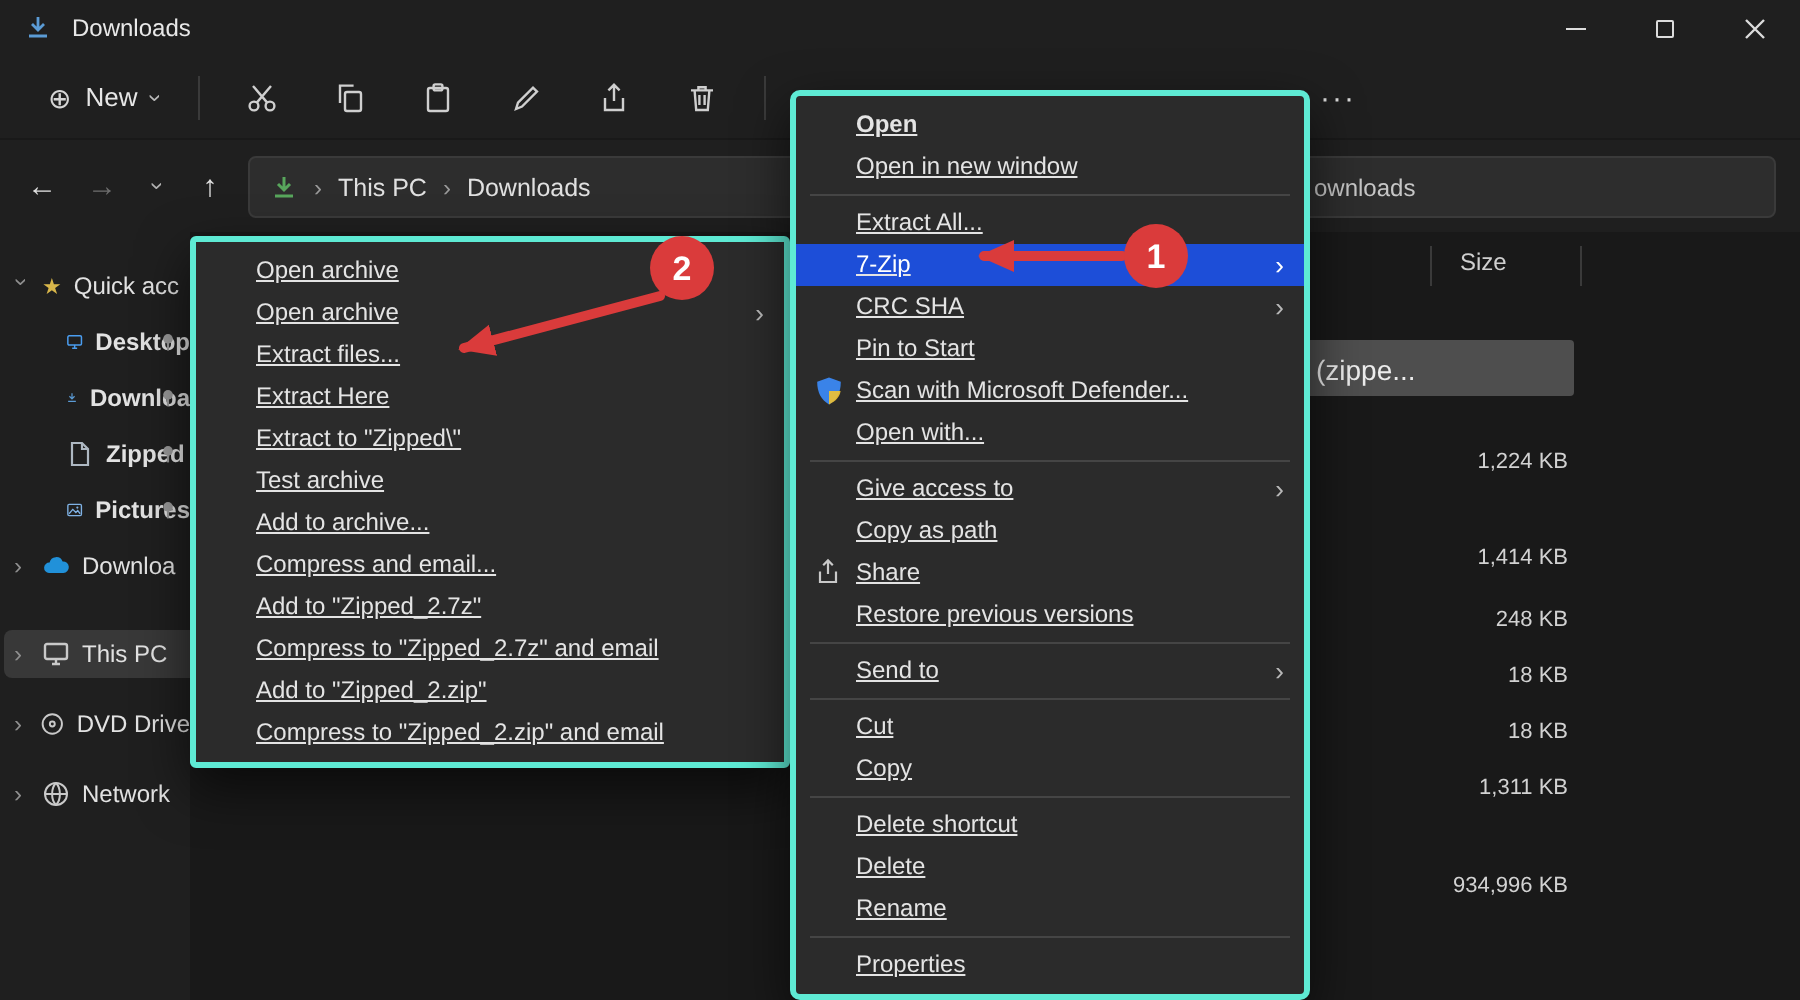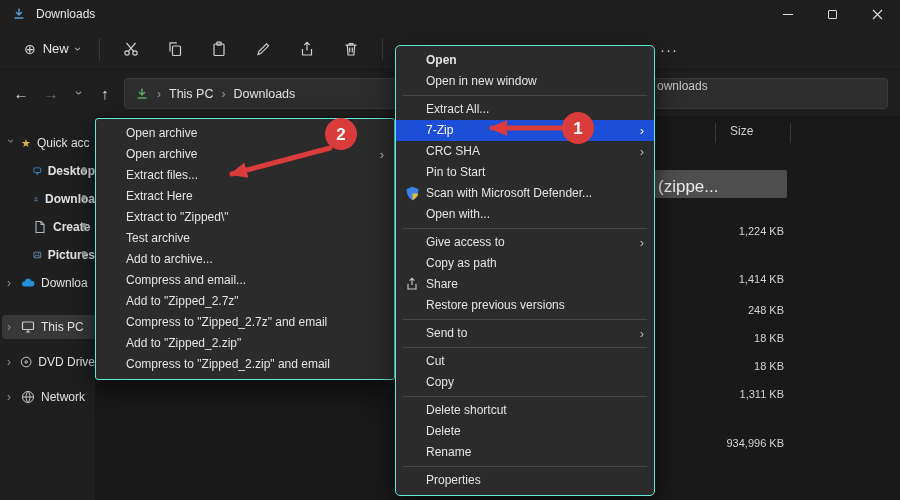--- a/index.html
+++ b/index.html
@@ -42,21 +42,21 @@
   .nav-fwd { left:38px; color:#6e6e6e; }
   .nav-recent { left:66px; }
   .nav-recent .glyph { display:inline-block; transform:rotate(90deg); font-size:12px; color:#b0b0b0; }
   .nav-up { left:92px; }
   .addr-field { position:absolute; left:124px; top:8px; width:504px; height:31px;
     background:#2d2d2d; border:1px solid #3a3a3a; border-radius:4px;
     display:flex; align-items:center; padding-left:10px; gap:8px; font-size:12.5px; color:#e0e0e0; }
   .crumb-sep { color:#9a9a9a; font-size:12px; }
   .search-field { position:absolute; left:636px; top:8px; width:252px; height:31px;
     background:#2d2d2d; border:1px solid #3a3a3a; border-radius:4px;
-    display:flex; align-items:flex-start; padding-left:20px; font-size:12px; color:#c6c6c6; }
+    display:flex; align-items:center; padding-left:20px; font-size:12px; color:#c6c6c6; }
 
   
   .main { position:absolute; top:116px; left:0; right:0; bottom:0; background:#191919; }
 
   
   .sidebar { position:absolute; left:0; top:116px; width:95px; bottom:0;
     background:#1f1f1f; overflow:hidden; }
   .side-item { height:28px; display:flex; align-items:center; gap:6px;
     padding-left:7px; white-space:nowrap; position:relative; font-size:12px; color:#e2e2e2; }
   .side-item.first { margin-top:13px; }
@@ -72,26 +72,26 @@
   .sb-pin { position:absolute; left:79px; top:9px; }
 
   
   .filelist { position:absolute; left:95px; top:116px; right:0; bottom:0; }
   .colheader { position:absolute; top:4px; left:0; right:0; height:26px; font-size:12px; color:#cfcfcf; }
   .colheader .col-size { position:absolute; left:635px; top:4px;text-align:center; }
   .col-div { position:absolute; top:3px; width:1px; height:20px; background:#3a3a3a; }
   .col-div.d1 { left:620px; } .col-div.d2 { left:695px; }
   .file-row { position:absolute; left:0; width:692px; height:28px; }
   .file-row.selected { background:#4e4e4e; border-radius:2px; }
-  .f-name { position:absolute; left:563px; top:7px; font-size:17px; color:#ececec; }
+  .f-name { position:absolute; left:563px; top:7px; font-size:14px; color:#ececec; }
   .f-size { position:absolute; right:3px; top:7px; font-size:11px; color:#d2d2d2;margin-top:48px; }
 
   
-  .menu { position:absolute; background:#2b2b2b; border:1px solid #5eead4;
-    box-shadow:0 10px 26px rgba(0,0,0,0.6); padding:4px 0; font-size:12px; color:#e4e4e4; }
+  .menu { position:absolute; background:#2b2b2b; border:3px solid #5eead4;
+    box-shadow:0 10px 26px rgba(0,0,0,0.6); padding:4px 0; font-size:12px; color:#e4e4e4;text-decoration:underline; }
   .ctx-menu { left:395px; top:45px; width:260px; border-radius:5px; z-index:50; }
   .sub-menu { left:95px; top:118px; width:300px; border-radius:3px; z-index:40; }
   .menu-item { height:21px; line-height:21px; padding-left:30px; padding-right:26px;
     position:relative; white-space:nowrap; }
   .menu-item.bold { font-weight:bold; }
   .menu-item.hl { background:#1d4ed8; color:#ffffff; }
   .mi-arrow { position:absolute; right:10px; top:0; line-height:21px; color:#b8b8b8; font-size:13px; }
   .menu-item.hl .mi-arrow { color:#ffffff; }
   .mi-icon { position:absolute; left:9px; top:3px; }
   .menu-sep { height:1px; background:#454545; margin:3px 7px; }
@@ -327,21 +327,21 @@
       </svg>
     <span>Downloa</span>
     <svg class="sb-pin" width="10" height="10" viewBox="0 0 10 10">
         <use href="#i-pin"></use>
       </svg>
   </div>
   <div class="side-item indent">
     <svg width="14" height="14" viewBox="0 0 14 14">
         <use href="#i-doc"></use>
       </svg>
-    <span>Create</span>
+    <span>Zipped</span>
     <svg class="sb-pin" width="10" height="10" viewBox="0 0 10 10">
         <use href="#i-pin"></use>
       </svg>
   </div>
   <div class="side-item indent">
     <svg width="14" height="14" viewBox="0 0 14 14">
         <use href="#i-pic"></use>
       </svg>
     <span>Pictures</span>
     <svg class="sb-pin" width="10" height="10" viewBox="0 0 10 10">

